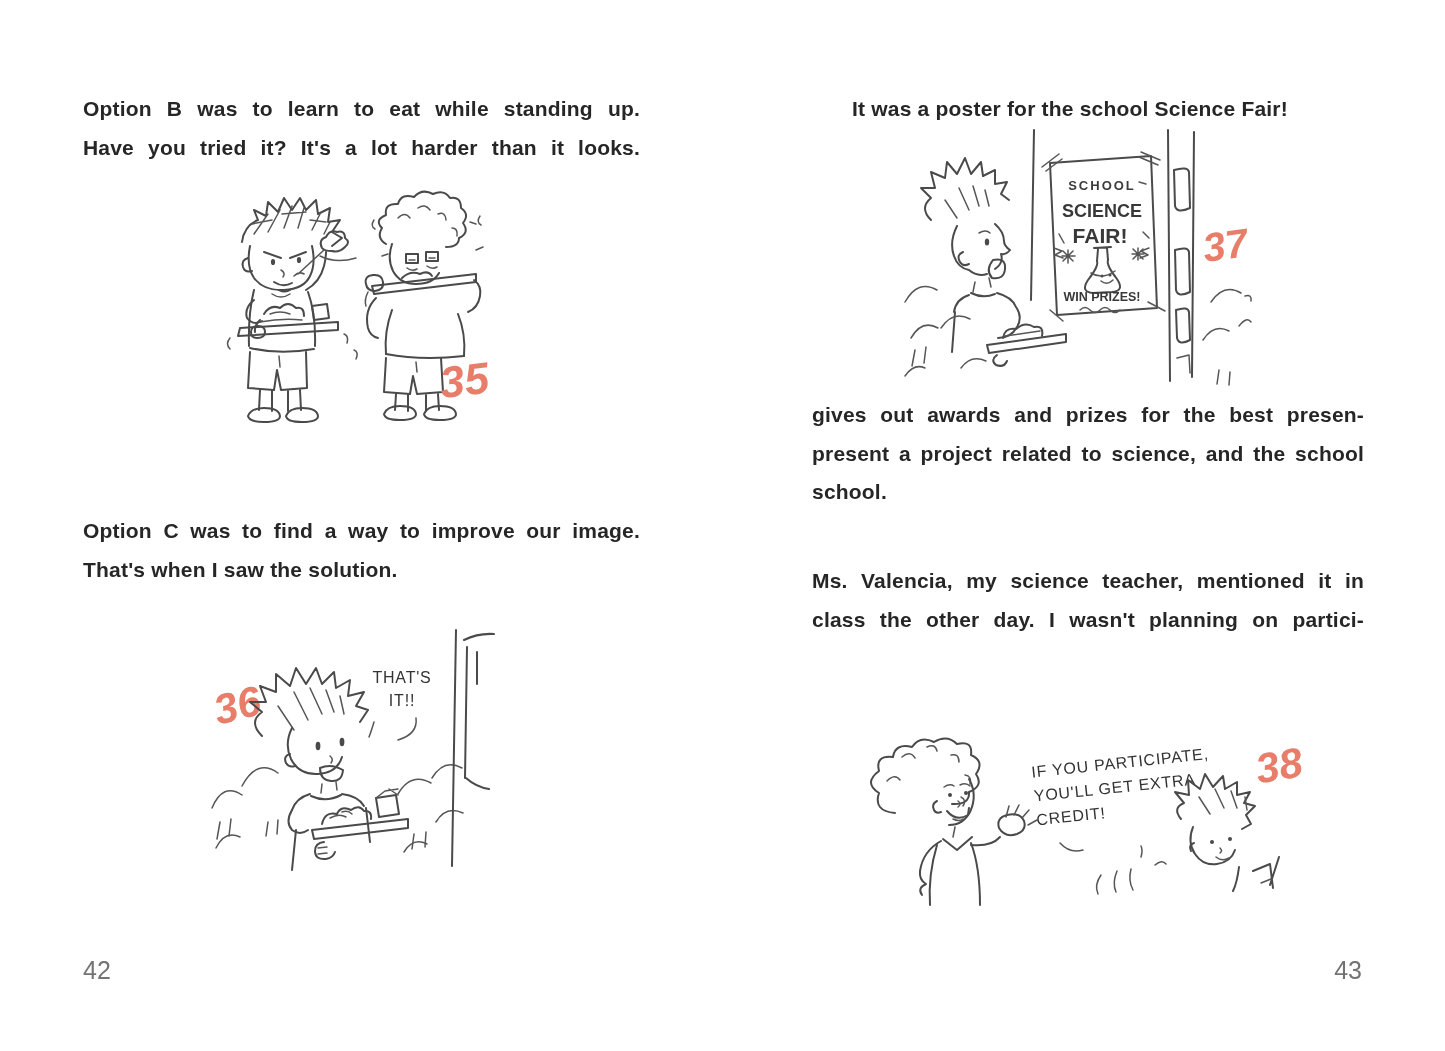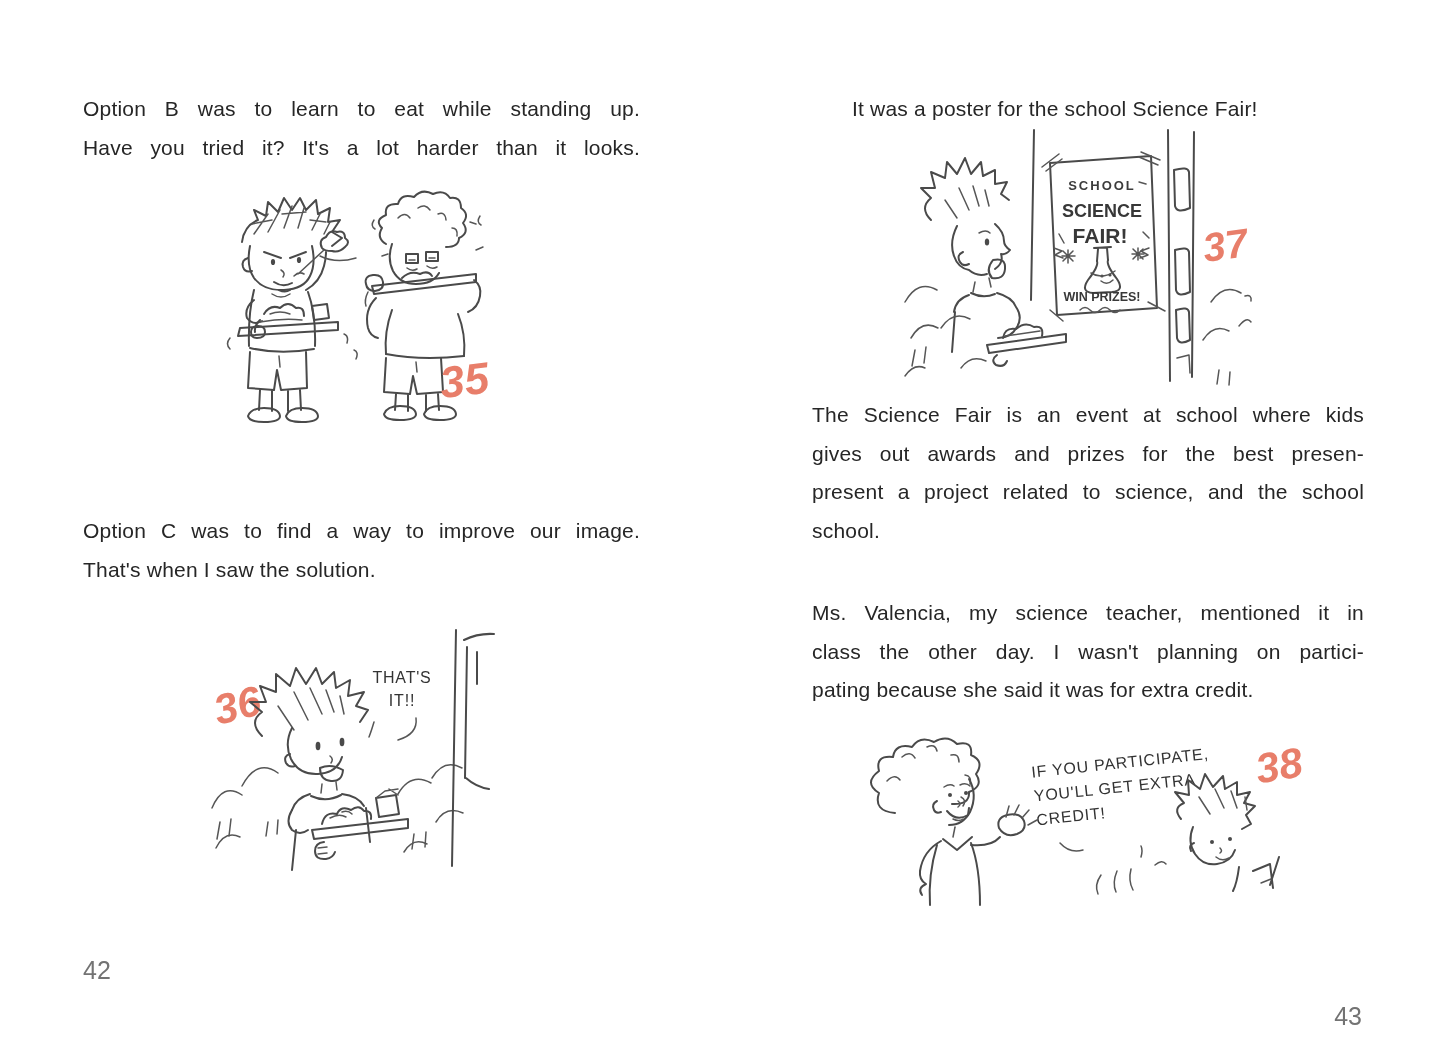--- a/index.html
+++ b/index.html
@@ -6,21 +6,21 @@
   html, body { margin: 0; padding: 0; }
   body {
     width: 1445px; height: 1051px;
     background: #ffffff;
     font-family: "Liberation Sans", sans-serif;
     color: #262626;
     overflow: hidden;
   }
   .spread { position: relative; width: 1445px; height: 1051px; background: #ffffff; }
   .para { position: absolute; font-size: 21px; line-height: 38.5px; letter-spacing: 0.2px; color: #262626; }
-  .line { white-space: nowrap; }
+  .line { white-space: nowrap; font-weight: bold; }
   .line.j { white-space: normal; text-align: justify; text-align-last: justify; }
   .illus { position: absolute; }
   .illus svg { display: block; overflow: visible; }
   .ink { stroke: #4a4a4a; stroke-width: 2; fill: none; stroke-linecap: round; stroke-linejoin: round; }
   .ink-thin { stroke: #565656; stroke-width: 1.5; fill: none; stroke-linecap: round; stroke-linejoin: round; }
   .dot { fill: #4a4a4a; stroke: none; }
   .speech { font-family: "Liberation Sans", sans-serif; font-size: 16px; fill: #333333; letter-spacing: 0.8px; }
   .hand-num { font-family: "Liberation Sans", sans-serif; font-weight: 700; font-style: italic; fill: #e87e6a; }
   .poster-sm { font-family: "Liberation Sans", sans-serif; font-size: 13px; font-weight: 600; fill: #3c3c3c; letter-spacing: 2px; }
   .poster-lg { font-family: "Liberation Sans", sans-serif; font-weight: 700; fill: #383838; }
@@ -196,30 +196,28 @@
         <path class="ink" d="M272,120 q13,-4 14,2 l1,40 q-12,6 -14,-2 z"></path>
         <path class="ink" d="M273,180 q12,-4 13,2 l1,28 q-11,6 -13,-2 z"></path>
         <path class="ink-thin" d="M274,228 l12,-3 1,18"></path>
 
         <path class="ink-thin" d="M308,172 q13,-19 30,-9 M300,210 q11,-17 26,-9 M336,196 q8,-10 12,-4 M316,240 l-2,14 M327,242 l-1,13 M342,166 q7,-2 6,5"></path>
         <text class="hand-num" x="300" y="130" font-size="40" transform="rotate(-8 316 116)">37</text>
       </svg>
     </div>
 
     <div class="para" style="left:812px; top:396px; width:552px;">
-      <div class="line j">The Science Fair is an event at school where kids</div>
       <div class="line j">gives out awards and prizes for the best presen-</div>
       <div class="line j">present a project related to science, and the school</div>
       <div class="line">school.</div>
     </div>
 
-    <div class="para" style="left:812px; top:594px; width:552px;">
+    <div class="para" style="left:812px; top:562px; width:552px;">
       <div class="line j">Ms. Valencia, my science teacher, mentioned it in</div>
       <div class="line j">class the other day. I wasn't planning on partici-</div>
-      <div class="line">pating because she said it was for extra credit.</div>
     </div>
 
     <div class="illus" style="left:865px; top:733px;">
       <svg width="440" height="172" viewBox="0 0 440 172">
 
         <path class="ink" d="M30,80 q-22,-2 -16,-20 q-16,-10 0,-22 q-4,-16 14,-14 q2,-14 19,-10 q8,-12 22,-5 q13,-8 23,2 q16,-4 14,11 q14,6 5,19 q8,12 -7,18 q1,13 -17,12"></path>
         <path class="ink-thin" d="M22,48 q8,-8 13,-1 M37,24 q8,-7 13,1 M62,14 q8,-4 10,4 M86,22 q8,-2 8,7 M100,42 q7,1 5,9 M96,64 q6,3 2,9"></path>
         <path class="ink" d="M104,46 q9,16 1,33 q-7,13 -21,13"></path>
         <circle class="dot" cx="85" cy="62" r="2"></circle>
         <circle class="dot" cx="101" cy="60" r="2"></circle>
@@ -250,16 +248,16 @@
         <circle class="dot" cx="347" cy="109" r="2"></circle>
         <circle class="dot" cx="365" cy="106" r="2"></circle>
         <path class="ink-thin" d="M355,115 q3,3 0,5 M351,124 q6,5 13,1"></path>
         <path class="ink" d="M329,110 q-6,2 -3,8"></path>
         <path class="ink" d="M374,134 q-2,16 -6,24 M388,138 l17,-7 3,24 M414,124 l-9,28"></path>
         <path class="ink-thin" d="M396,150 l10,-4"></path>
         <text class="hand-num" x="390" y="48" font-size="42" transform="rotate(-10 408 30)">38</text>
       </svg>
     </div>
 
-    <div class="pagenum" style="left:1262px; top:956px; width:100px; text-align:right;margin-top:46px;">43</div>
+    <div class="pagenum" style="left:1262px; top:956px; width:100px; text-align:right;">43</div>
   </section>
 
 </div>
 
 </body></html>

